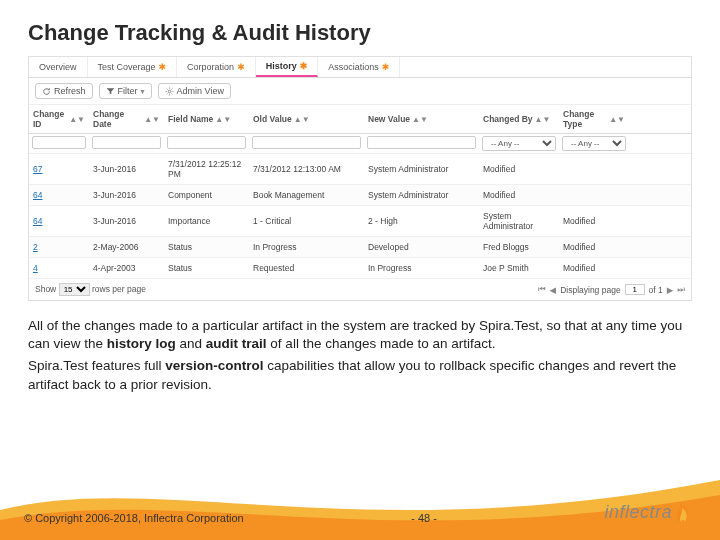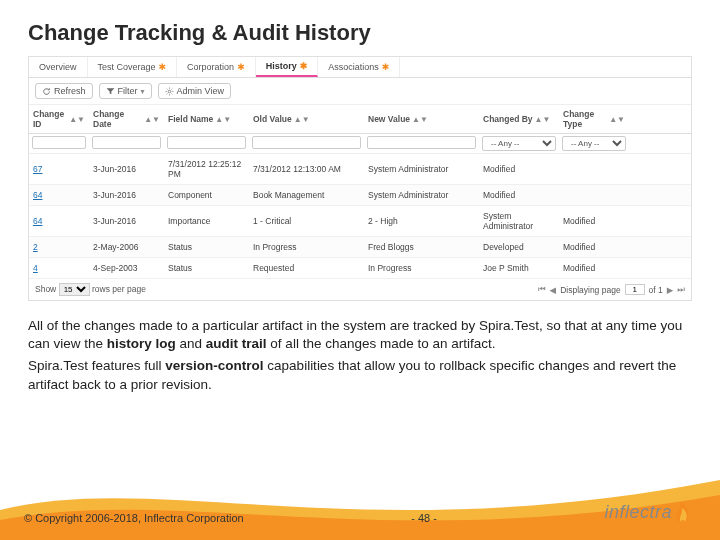--- a/index.html
+++ b/index.html
@@ -159,27 +159,27 @@
             <div class="cell">1 - Critical</div>
             <div class="cell">2 - High</div>
             <div class="cell">System Administrator</div>
             <div class="cell">Modified</div>
           </div>
           <div class="grow">
             <div class="cell link">2</div>
             <div class="cell">2-May-2006</div>
             <div class="cell">Status</div>
             <div class="cell">In Progress</div>
+            <div class="cell">Developed</div>
             <div class="cell">Fred Bloggs</div>
-            <div class="cell">Developed</div>
             <div class="cell">Modified</div>
           </div>
           <div class="grow">
             <div class="cell link">4</div>
-            <div class="cell">4-Sep-2003</div>
+            <div class="cell">4-Apr-2003</div>
             <div class="cell">Status</div>
             <div class="cell">Requested</div>
             <div class="cell">In Progress</div>
             <div class="cell">Joe P Smith</div>
             <div class="cell">Modified</div>
           </div>
         </div>
       <div class="gfoot">
         <div>
           <span>Show</span>

